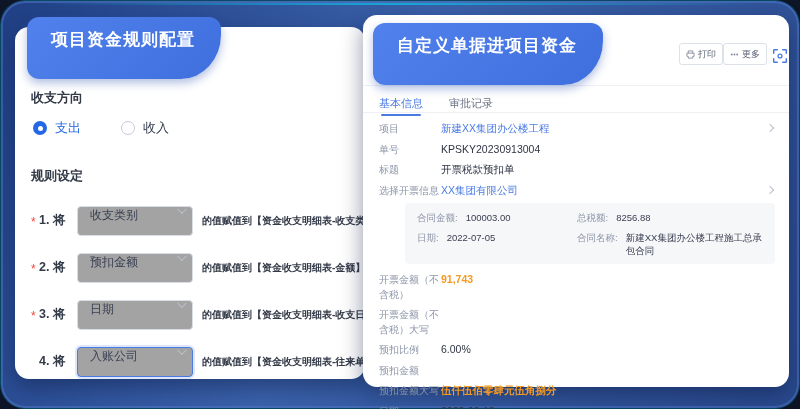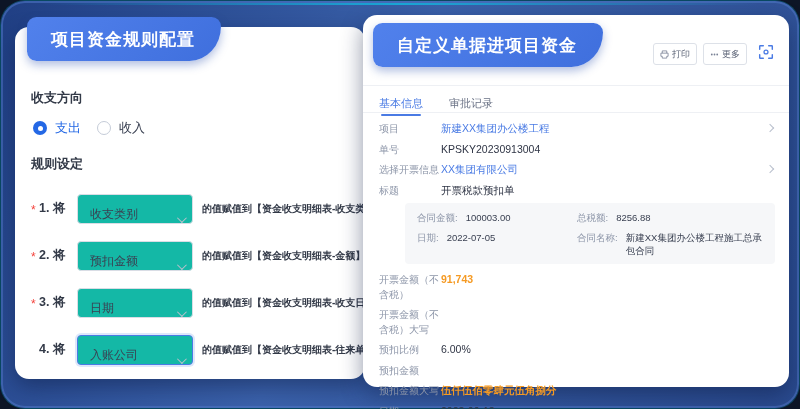--- a/index.html
+++ b/index.html
@@ -20,58 +20,58 @@
     border-radius:2px;
   }
   .card{
     position:absolute;background:#fff;border-radius:14px;
     box-shadow:0 8px 22px rgba(8,22,60,.45);
   }
   .card-left{left:14px;top:26px;width:350px;height:352px;}
   .card-right{left:362px;top:14px;width:426px;height:372px;}
   .banner{
     position:absolute;height:44px;display:flex;align-items:center;
-    padding:0 26px 0 24px;color:#fff;font-size:17px;font-weight:bold;letter-spacing:1px;
+    padding:0 26px 18px 24px;color:#fff;font-size:17px;font-weight:bold;letter-spacing:1px;
     background:linear-gradient(135deg,#5181ec,#3f6fdd);
     border-radius:12px 12px 40px 12px / 12px 12px 44px 12px;
     box-shadow:0 4px 10px rgba(30,70,170,.35);
     z-index:5;
   }
   .banner-left{left:26px;top:16px;}
   .banner-right{left:372px;top:22px;}
 
   
   .lc-body{padding:62px 14px 0 16px;}
   .sec-label{font-size:13px;color:#333a48;font-weight:bold;margin:0 0 12px 0;}
-  .radio-row{display:flex;align-items:center;gap:16px;margin:0 0 18px 2px;}
+  .radio-row{display:flex;align-items:center;gap:40px;margin:0 0 30px 2px;}
   .radio-item{display:flex;align-items:center;gap:8px;cursor:pointer;}
   .radio{width:14px;height:14px;border-radius:50%;box-sizing:border-box;position:relative;flex:none;}
   .radio.sel{background:#2468e5;}
   .radio.sel::after{content:'';position:absolute;left:4.5px;top:4.5px;width:5px;height:5px;background:#fff;border-radius:50%;}
   .radio.unsel{background:#fff;border:1px solid #c5ccd8;}
   .radio-label{font-size:13px;color:#3a4152;}
   .radio-item.sel .radio-label{color:#2468e5;}
   .rules{margin-top:2px;}
   .rule-row{display:flex;align-items:center;height:47px;}
   .req{color:#f4433c;font-size:12px;width:8px;flex:none;margin-top:3px;}
   .req.hidden{visibility:hidden;}
   .rule-num{font-size:12.5px;color:#333a48;width:38px;flex:none;font-weight:bold;}
   .select{
-    width:94px;height:28px;border:1px solid #d9dde5;border-radius:4px;background:#14b8a6;
-    display:flex;align-items:flex-end;justify-content:space-between;
+    width:94px;height:28px;border:1px solid #d9dde5;border-radius:4px;background:#a3a3a3;
+    display:flex;align-items:flex-start;justify-content:space-between;
     padding:0 8px 0 12px;margin-right:9px;flex:none;cursor:pointer;box-sizing:content-box;
   }
   .select.focused{border-color:#4a7be4;box-shadow:0 0 0 2px rgba(74,123,228,.18);}
   .sel-val{font-size:12px;color:#3a4152;}
   .caret-down{display:inline-block;width:6px;height:6px;border-right:1.4px solid #b9c0cc;border-bottom:1.4px solid #b9c0cc;transform:rotate(45deg) translateY(-2px);}
   .rule-suffix{font-size:10px;color:#333a48;font-weight:bold;letter-spacing:0;white-space:nowrap;}
 
   
   .rc-head{height:70px;border-bottom:1px solid #eef0f4;position:relative;}
-  .rc-actions{position:absolute;right:14px;top:28px;display:flex;align-items:flex-start;gap:6px;}
+  .rc-actions{position:absolute;right:0;top:28px;display:flex;align-items:flex-end;}
   .mini-btn{
     display:flex;align-items:center;gap:3px;height:20px;padding:0 6px;
     border:1px solid #dde1e8;border-radius:3px;background:#fff;cursor:pointer;
     font-size:9px;color:#5a6275;
   }
   .fs-icon{width:18px;height:18px;margin-left:4px;cursor:pointer;}
   .tabs{display:flex;gap:26px;padding:0 16px;border-bottom:1px solid #eef0f4;height:26px;align-items:center;}
   .tab{font-size:11px;color:#6b7386;cursor:pointer;position:relative;height:100%;display:flex;align-items:center;margin-top:8px;}
   .tab.active{color:#4a7be4;}
   .tab.active::after{content:'';position:absolute;left:2px;right:2px;bottom:0;height:2px;background:#4a7be4;border-radius:2px;}
@@ -196,28 +196,28 @@
         <div class="frow">
           <span class="flabel">项目</span>
           <span class="fvalue link">新建XX集团办公楼工程</span>
           <span class="chev-right"></span>
         </div>
         <div class="frow">
           <span class="flabel">单号</span>
           <span class="fvalue plain">KPSKY20230913004</span>
         </div>
         <div class="frow">
+          <span class="flabel">标题</span>
+          <span class="fvalue plain">开票税款预扣单</span>
+        </div>
+        <div class="frow">
           <span class="flabel">选择开票信息</span>
           <span class="fvalue link">XX集团有限公司</span>
           <span class="chev-right"></span>
         </div>
-        <div class="frow">
-          <span class="flabel">标题</span>
-          <span class="fvalue plain">开票税款预扣单</span>
-        </div>
         <div class="cbox">
           <div class="cbox-col c1">
             <div class="citem">
               <span class="clabel">合同金额:</span>
               <span class="cvalue">100003.00</span>
             </div>
             <div class="citem">
               <span class="clabel">日期:</span>
               <span class="cvalue">2022-07-05</span>
             </div>

